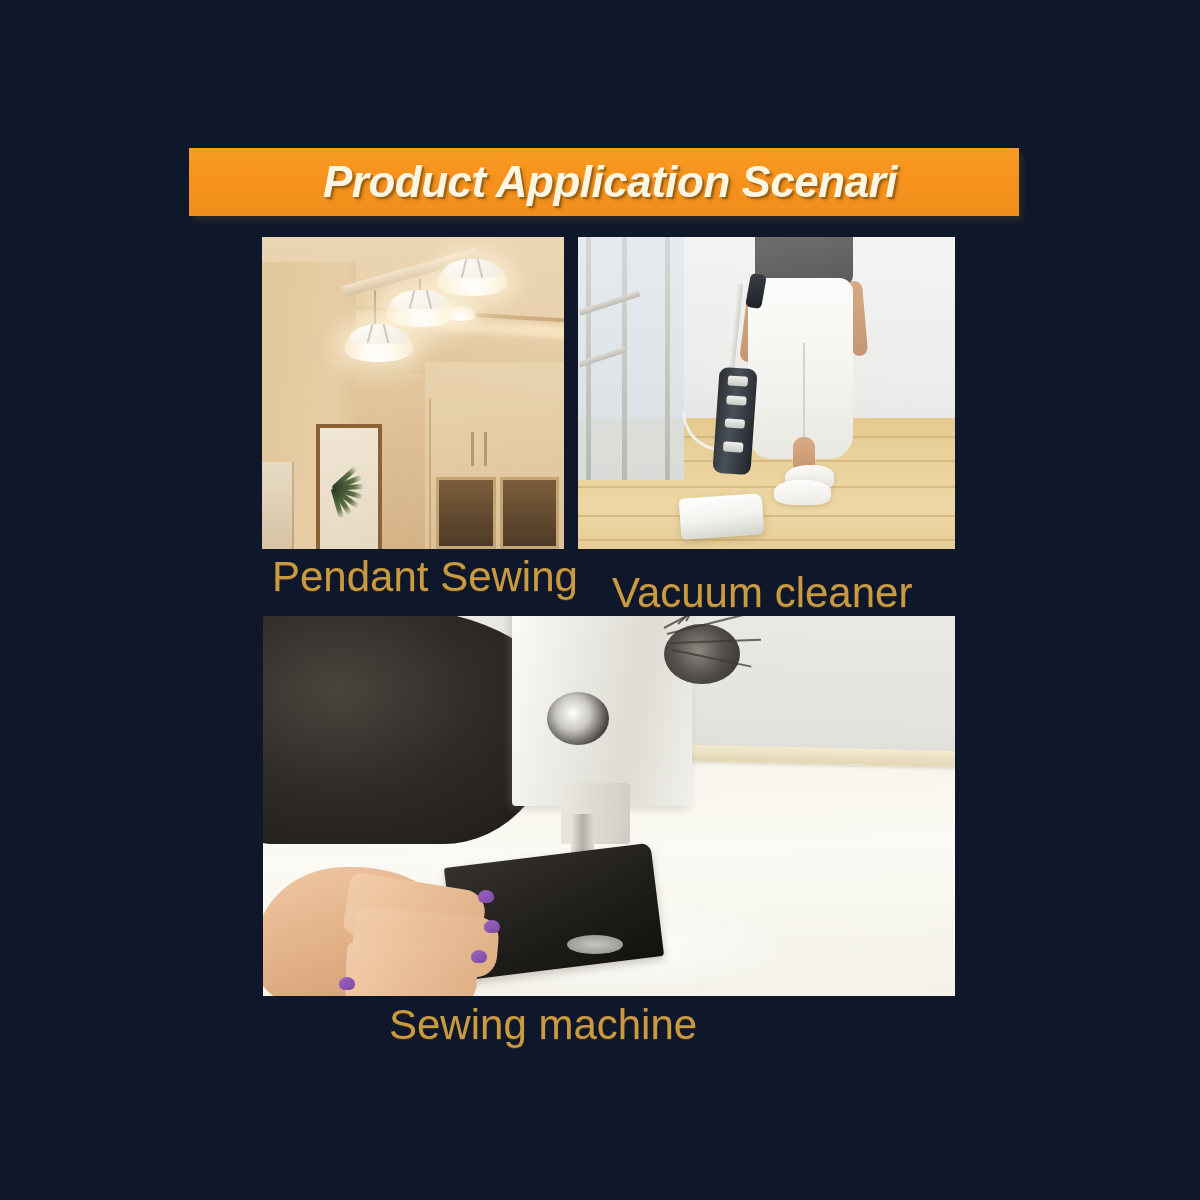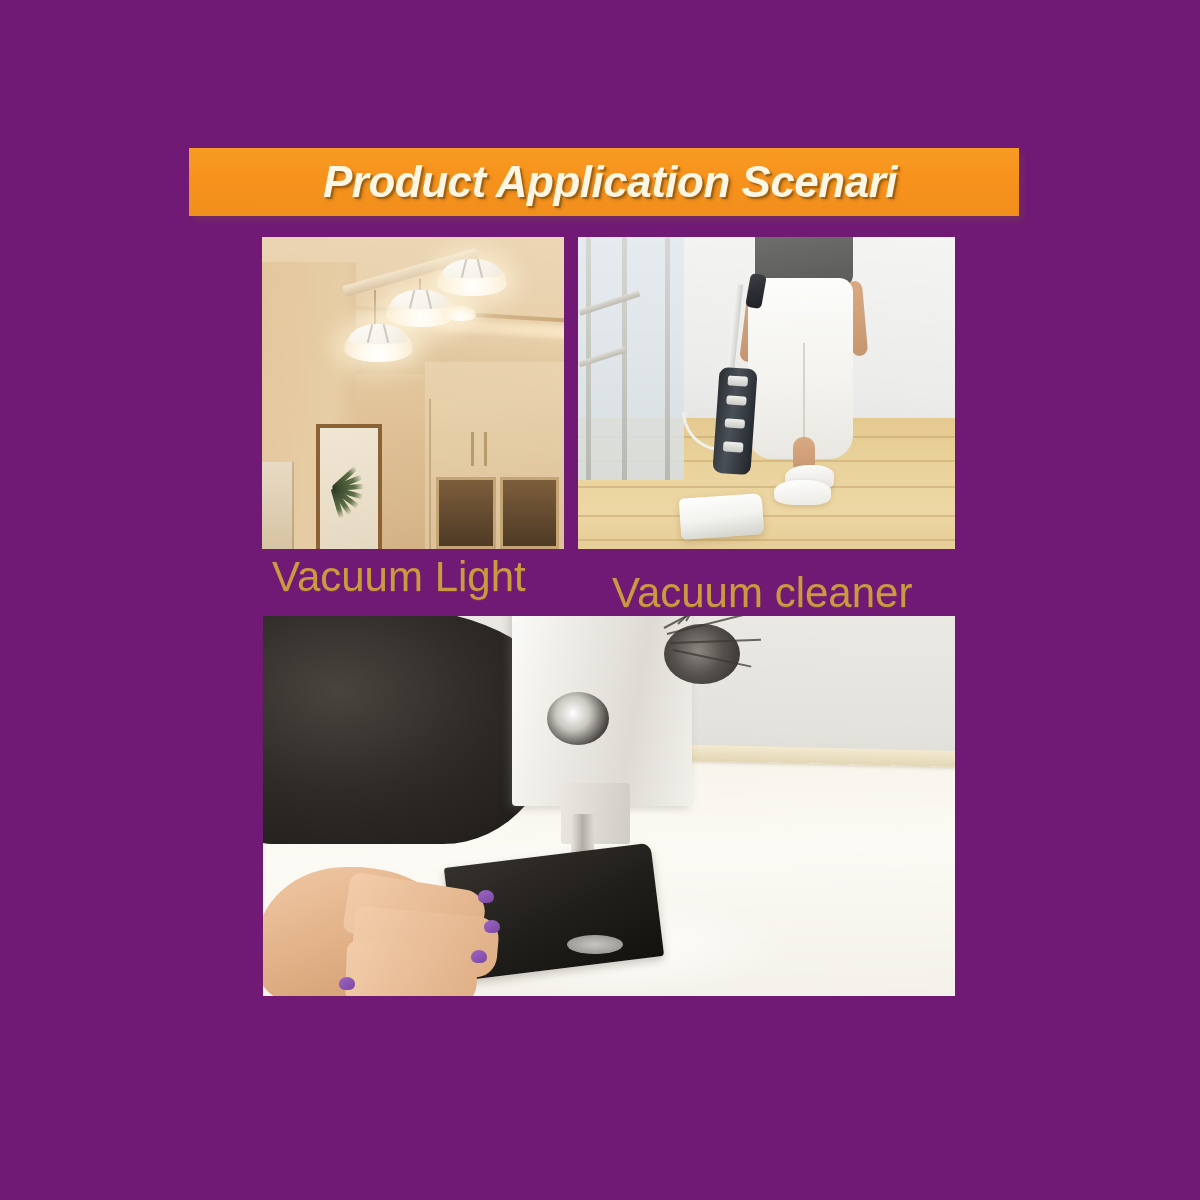--- a/index.html
+++ b/index.html
@@ -10,21 +10,21 @@
   body {
     width: 1200px;
     height: 1200px;
     font-family: "Liberation Sans", sans-serif;
     overflow: hidden;
   }
   .page {
     position: relative;
     width: 1200px;
     height: 1200px;
-    background: #701a75;
+    background: #0f172a;
   }
 
   
   .banner {
     position: absolute;
     left: 189px;
     top: 148px;
     width: 830px;
     height: 68px;
     background: linear-gradient(180deg, #f79c24 0%, #f7921c 45%, #f18f1c 100%);
@@ -390,21 +390,21 @@
 
     <div class="p1-cabinet">
       <div class="p1-handle" style="left:30%;"></div>
       <div class="p1-handle" style="left:40%;"></div>
       <div class="p1-cab-panel" style="left:4%;  width:40%;"></div>
       <div class="p1-cab-panel" style="right:4%; width:40%;"></div>
     </div>
     <div class="p1-door-left"></div>
   </div>
 
-  <div class="caption cap-1">Vacuum Light</div>
+  <div class="caption cap-1">Pendant Sewing</div>
 
   <div class="photo photo-2">
     <div class="p2-bg"></div>
     <div class="p2-wall"></div>
     <div class="p2-floor">
       <div class="p2-plank" style="top:14%;"></div>
       <div class="p2-plank" style="top:32%;"></div>
       <div class="p2-plank" style="top:52%;"></div>
       <div class="p2-plank" style="top:74%;"></div>
       <div class="p2-plank" style="top:92%;"></div>
@@ -471,14 +471,15 @@
     <div class="p3-hand"></div>
     <div class="p3-finger" style="left:12%; top:70%; width:20%; transform:rotate(9deg);"></div>
     <div class="p3-finger" style="left:13%; top:78%; width:21%; transform:rotate(5deg);"></div>
     <div class="p3-finger" style="left:12%; top:86%; width:19%; transform:rotate(2deg);"></div>
     <div class="p3-nail" style="left:31%; top:72%;"></div>
     <div class="p3-nail" style="left:32%; top:80%;"></div>
     <div class="p3-nail" style="left:30%; top:88%;"></div>
     <div class="p3-nail" style="left:11%; top:95%;"></div>
   </div>
 
+  <div class="caption cap-3">Sewing machine</div>
 
 </div>
 
 </body></html>

